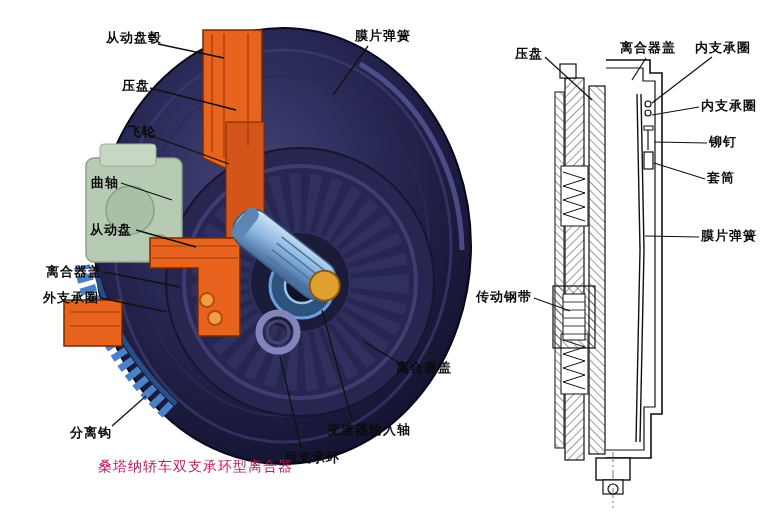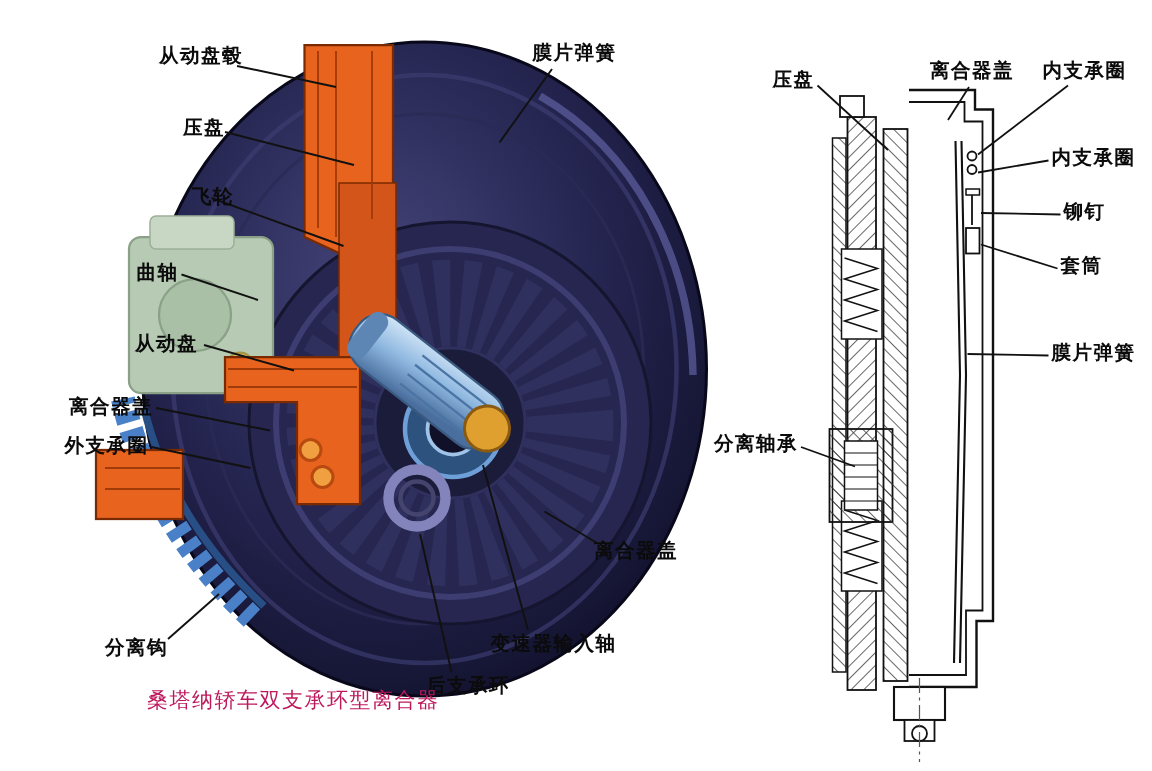--- a/index.html
+++ b/index.html
@@ -188,15 +188,15 @@
 <div class="lbl" style="left:284px;top:450px">后支承环</div>
 <div class="caption" style="left:98px;top:458px">桑塔纳轿车双支承环型离合器</div>
 
 <div class="lbl" style="left:515px;top:46px">压盘</div>
 <div class="lbl" style="left:620px;top:40px">离合器盖</div>
 <div class="lbl" style="left:695px;top:40px">内支承圈</div>
 <div class="lbl" style="left:701px;top:98px">内支承圈</div>
 <div class="lbl" style="left:709px;top:134px">铆钉</div>
 <div class="lbl" style="left:707px;top:170px">套筒</div>
 <div class="lbl" style="left:701px;top:228px">膜片弹簧</div>
-<div class="lbl" style="left:476px;top:289px">分离轴承</div>
+<div class="lbl" style="left:476px;top:289px">传动钢带</div>
 
 </div>
 
 </body></html>

